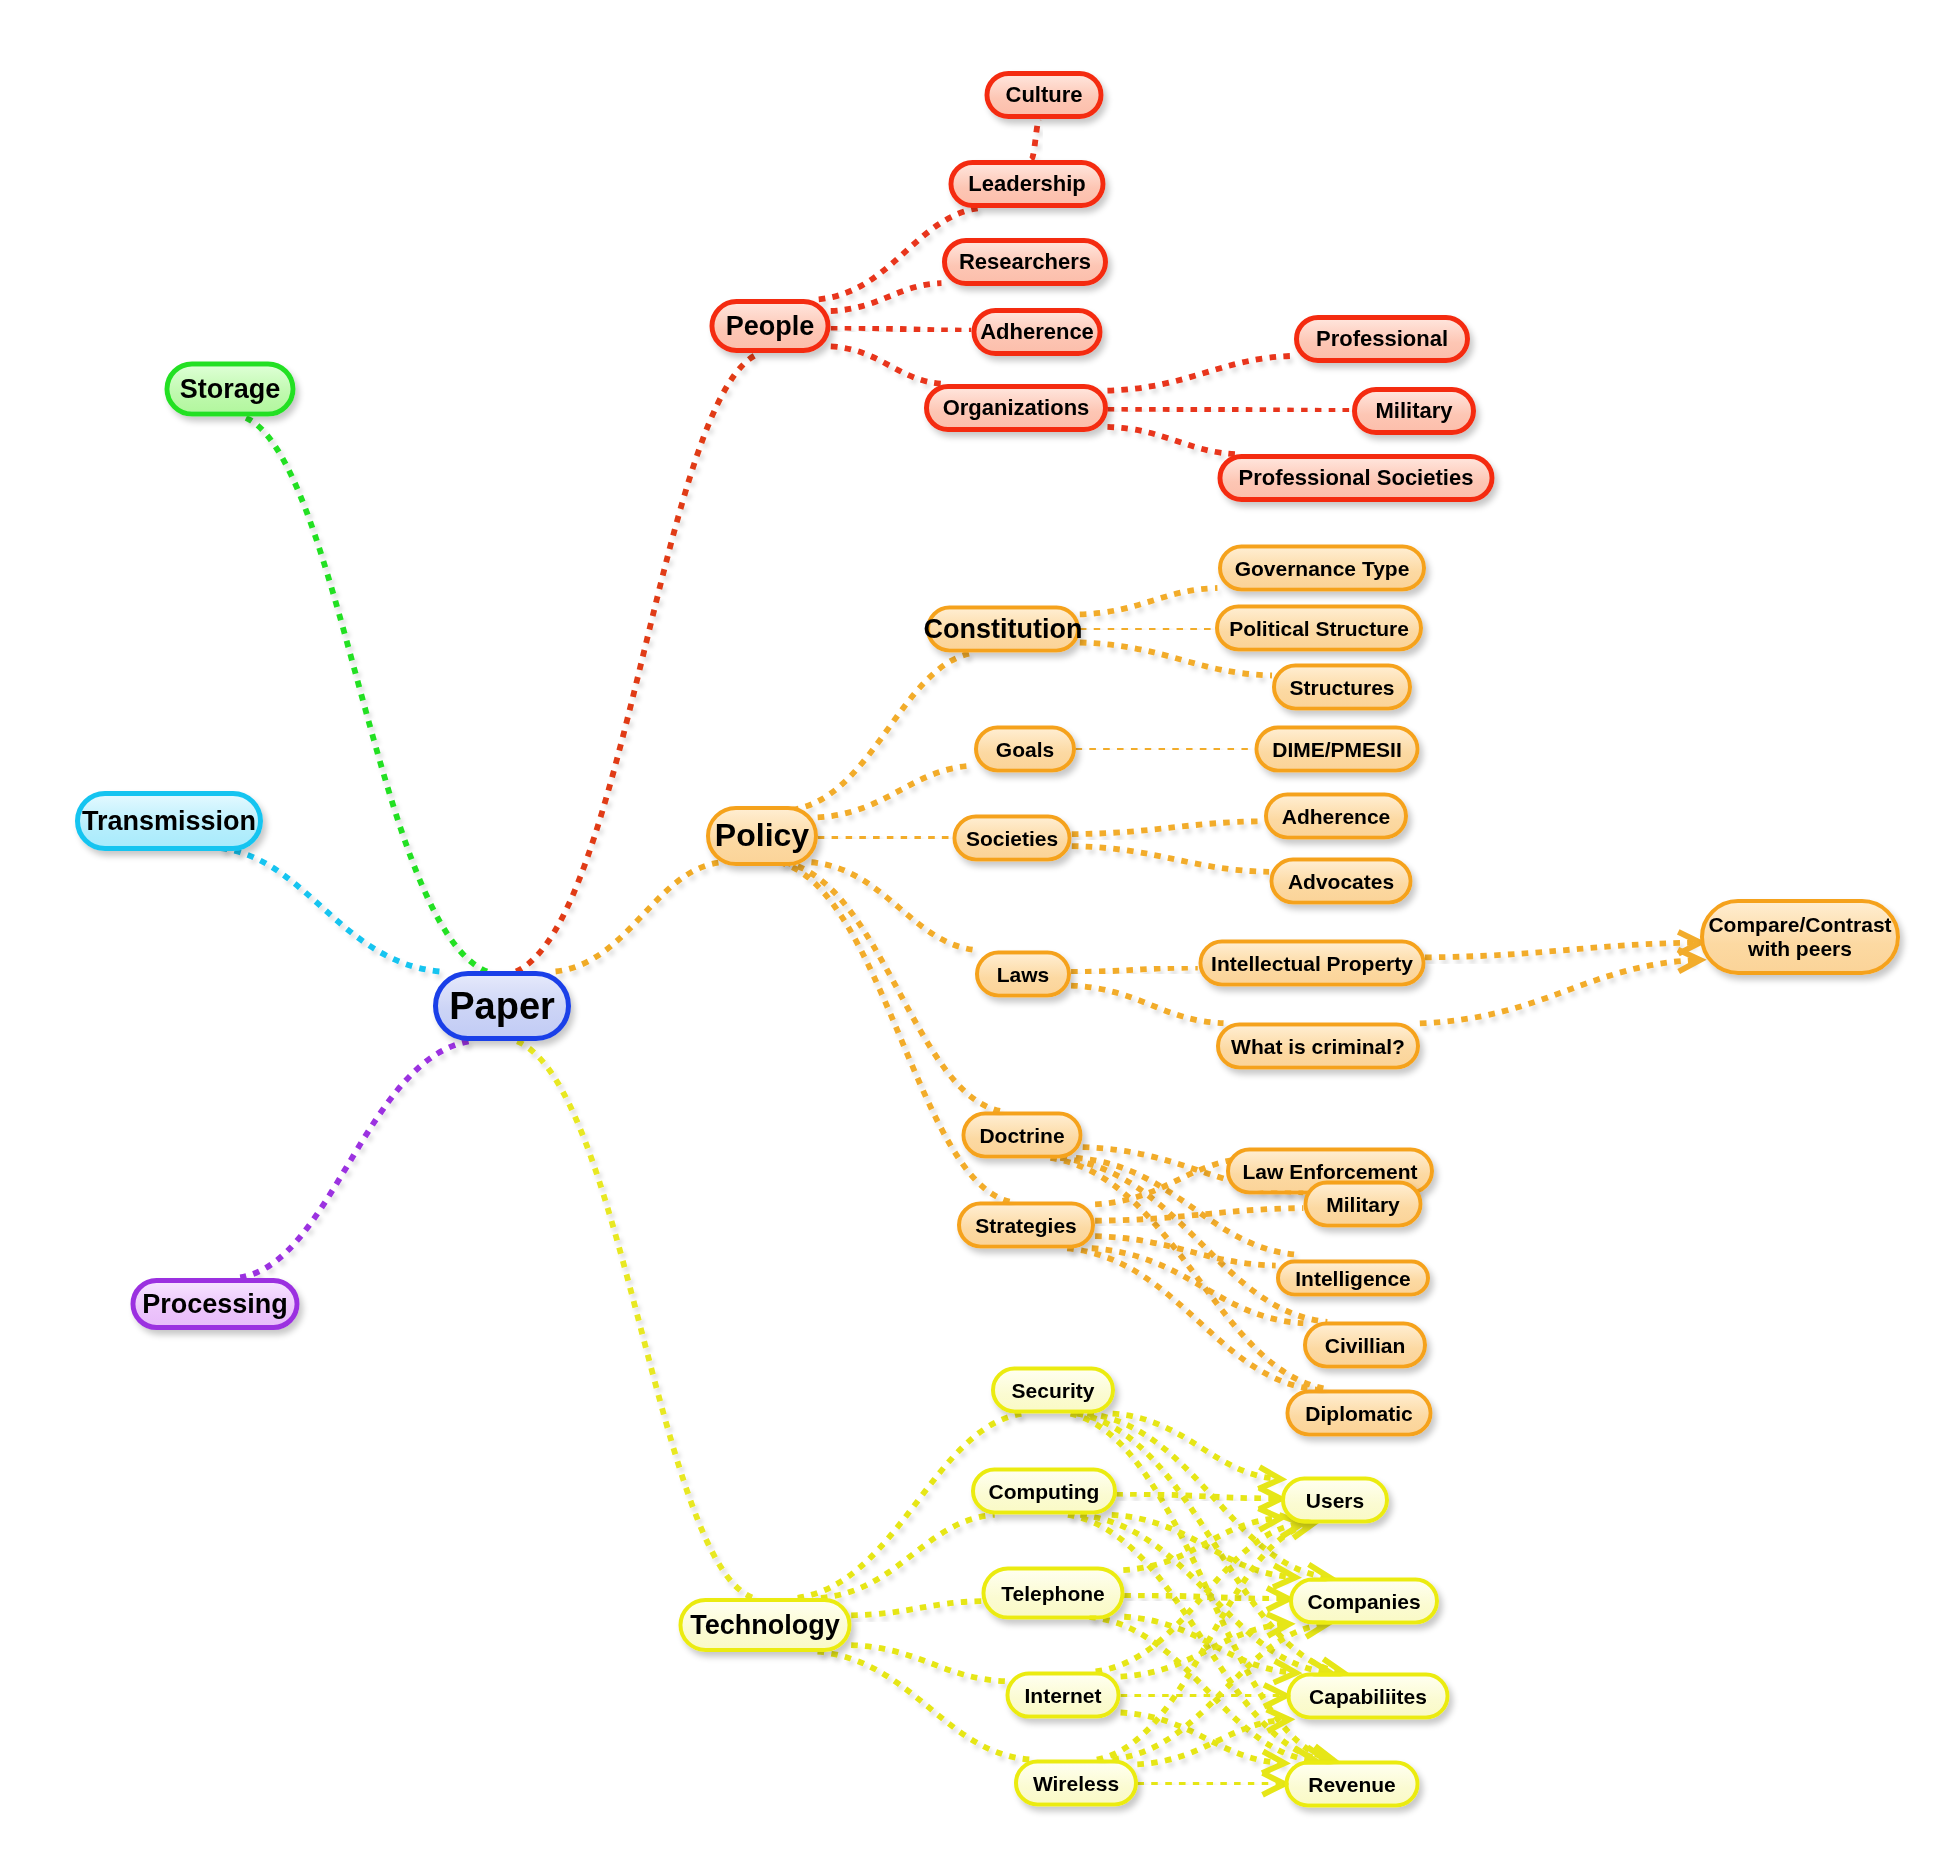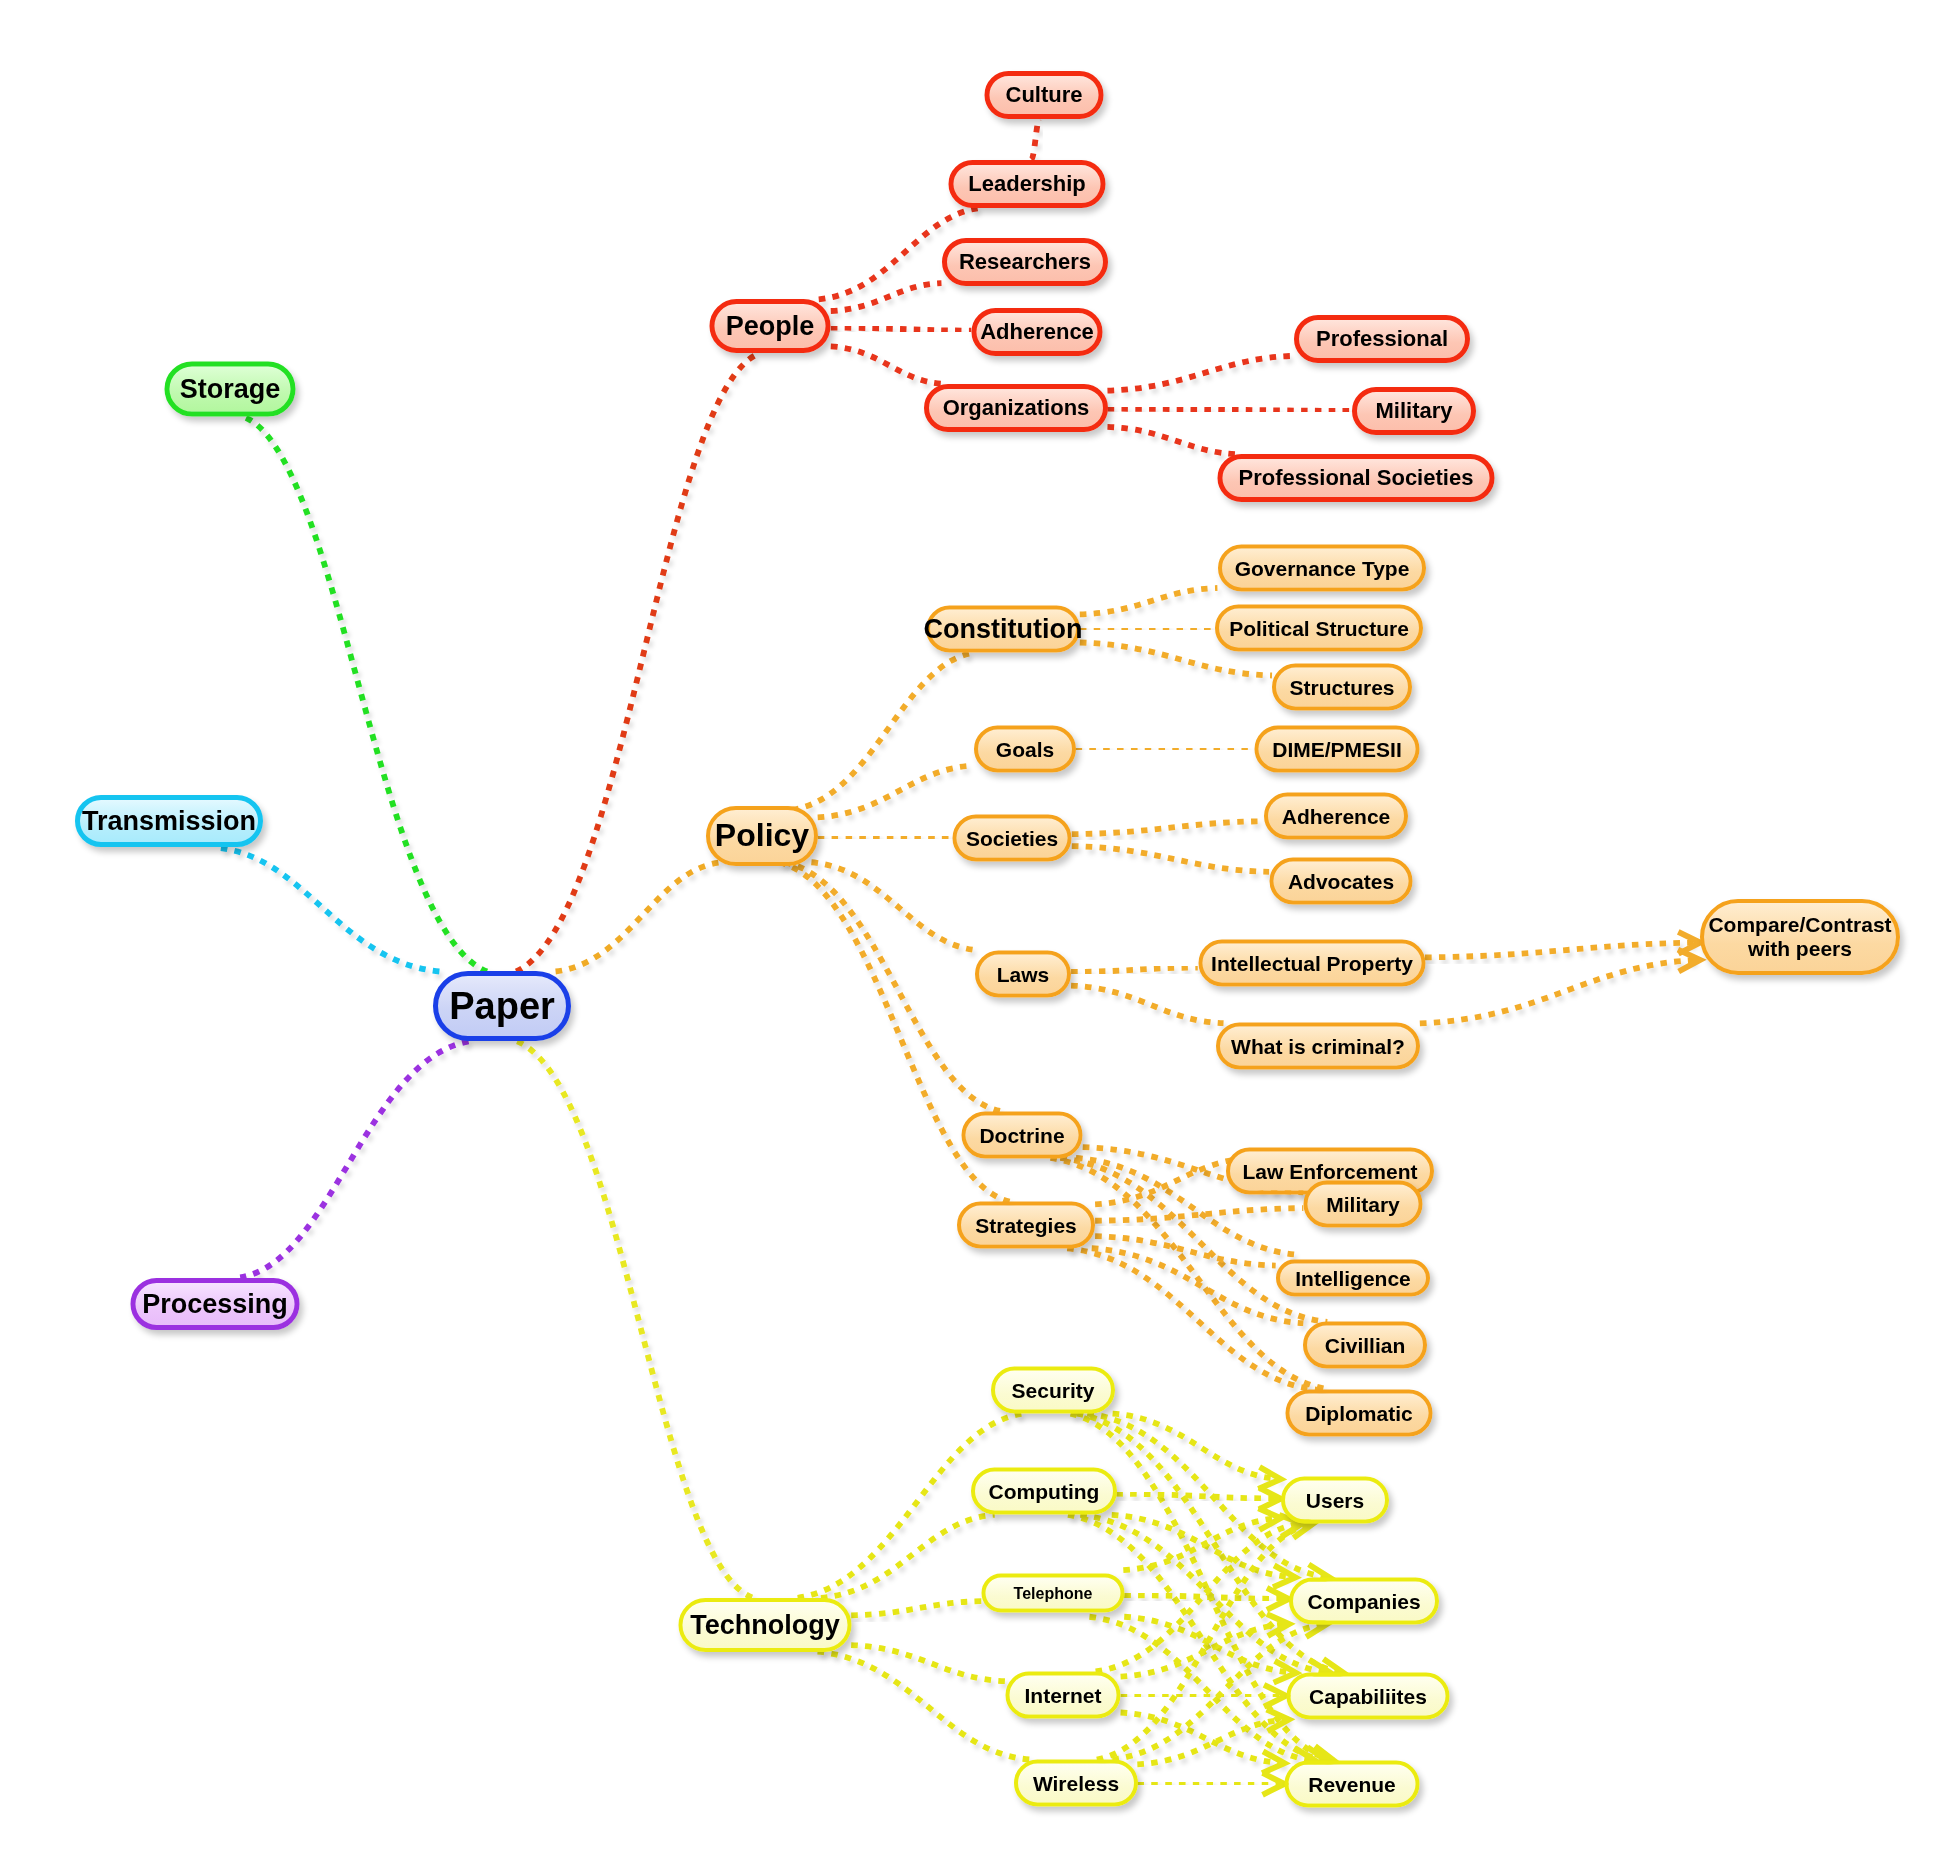--- a/index.html
+++ b/index.html
@@ -300,21 +300,21 @@
         <path d="M 1739.5306999955537 2347.348929377804 L 1770.1680672268908 2361 L 1740.8647903903316 2377.319251411752" fill="none" stroke="#e6e618" stroke-width="8" stroke-linejoin="miter"></path>
       </g>
       <g>
         <path d="M 1562 2448.4473684210525 C 1652.9 2448.5324210526314, 1683.2 2449.446736842105, 1764 2449.5105263157893" fill="none" stroke="#e6e618" stroke-width="8" stroke-linecap="butt" stroke-dasharray="9 10" filter="url(#edgeShadow)"></path>
         <path d="M 1734.011851450599 2434.486846787157 L 1764 2449.5105263157893 L 1733.9881672474535 2464.486837438131" fill="none" stroke="#e6e618" stroke-width="8" stroke-linejoin="miter"></path>
       </g>
     </svg>
   <div id="node-layer">
       <div class="node n-root" style="left: 502px; top: 1006px; width: 138px; height: 70px; font-size: 38px;">Paper</div>
       <div class="node n-green" style="left: 230px; top: 389px; width: 131px; height: 55px; font-size: 27px;">Storage</div>
-      <div class="node n-cyan" style="left: 169px; top: 821px; width: 188px; height: 52px; font-size: 27px;">Transmission</div>
+      <div class="node n-cyan" style="left: 169px; top: 821px; width: 188px; height: 60px; font-size: 27px;">Transmission</div>
       <div class="node n-purple" style="left: 215px; top: 1304px; width: 169px; height: 52px; font-size: 27px;">Processing</div>
       <div class="node n-red" style="left: 770px; top: 326px; width: 121px; height: 54px; font-size: 27px;">People</div>
       <div class="node n-red" style="left: 1044px; top: 95px; width: 119px; height: 48px; font-size: 22px;">Culture</div>
       <div class="node n-red" style="left: 1027px; top: 184px; width: 157px; height: 48px; font-size: 22px;">Leadership</div>
       <div class="node n-red" style="left: 1025px; top: 262px; width: 166px; height: 48px; font-size: 22px;">Researchers</div>
       <div class="node n-red" style="left: 1037px; top: 332px; width: 131px; height: 48px; font-size: 22px;">Adherence</div>
       <div class="node n-red" style="left: 1016px; top: 408px; width: 184px; height: 48px; font-size: 22px;">Organizations</div>
       <div class="node n-red" style="left: 1382px; top: 339px; width: 176px; height: 48px; font-size: 22px;">Professional</div>
       <div class="node n-red" style="left: 1414px; top: 411px; width: 124px; height: 48px; font-size: 22px;">Military</div>
       <div class="node n-red" style="left: 1356px; top: 478px; width: 277px; height: 48px; font-size: 22px;">Professional Societies</div>
@@ -336,21 +336,21 @@
       <div class="node n-orange" style="left: 1022px; top: 1135px; width: 121px; height: 47px; font-size: 21px;">Doctrine</div>
       <div class="node n-orange" style="left: 1330px; top: 1135px; width: 208px; height: 47px; font-size: 21px; margin-top: 36px;">Law Enforcement</div>
       <div class="node n-orange" style="left: 1026px; top: 1225px; width: 138px; height: 47px; font-size: 21px;">Strategies</div>
       <div class="node n-orange" style="left: 1363px; top: 1204px; width: 119px; height: 47px; font-size: 21px;">Military</div>
       <div class="node n-orange" style="left: 1353px; top: 1278px; width: 154px; height: 37px; font-size: 21px;">Intelligence</div>
       <div class="node n-orange" style="left: 1365px; top: 1345px; width: 124px; height: 47px; font-size: 21px;">Civillian</div>
       <div class="node n-orange" style="left: 1359px; top: 1413px; width: 147px; height: 47px; font-size: 21px;">Diplomatic</div>
       <div class="node n-yellow" style="left: 765px; top: 1625px; width: 173px; height: 54px; font-size: 27px;">Technology</div>
       <div class="node n-yellow" style="left: 1053px; top: 1390px; width: 124px; height: 47px; font-size: 21px;">Security</div>
       <div class="node n-yellow" style="left: 1044px; top: 1491px; width: 146px; height: 47px; font-size: 21px;">Computing</div>
-      <div class="node n-yellow" style="left: 1053px; top: 1593px; width: 143px; height: 39px; font-size: 16px;">Telephone</div>
+      <div class="node n-yellow" style="left: 1053px; top: 1593px; width: 143px; height: 53px; font-size: 21px;">Telephone</div>
       <div class="node n-yellow" style="left: 1063px; top: 1695px; width: 115px; height: 47px; font-size: 21px;">Internet</div>
       <div class="node n-yellow" style="left: 1076px; top: 1783px; width: 124px; height: 47px; font-size: 21px;">Wireless</div>
       <div class="node n-yellow" style="left: 1335px; top: 1500px; width: 108px; height: 47px; font-size: 21px;">Users</div>
       <div class="node n-yellow" style="left: 1364px; top: 1601px; width: 150px; height: 47px; font-size: 21px;">Companies</div>
       <div class="node n-yellow" style="left: 1368px; top: 1696px; width: 163px; height: 47px; font-size: 21px;">Capabiliites</div>
       <div class="node n-yellow" style="left: 1352px; top: 1784px; width: 135px; height: 47px; font-size: 21px;">Revenue</div>
     </div>
 </div>
 
 

